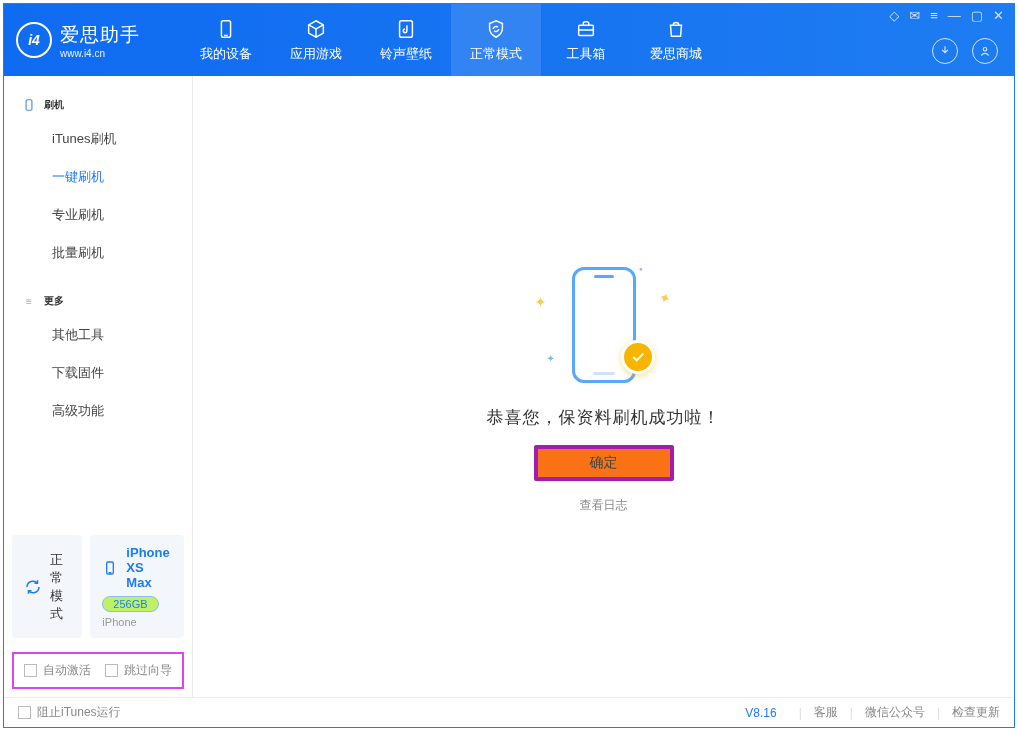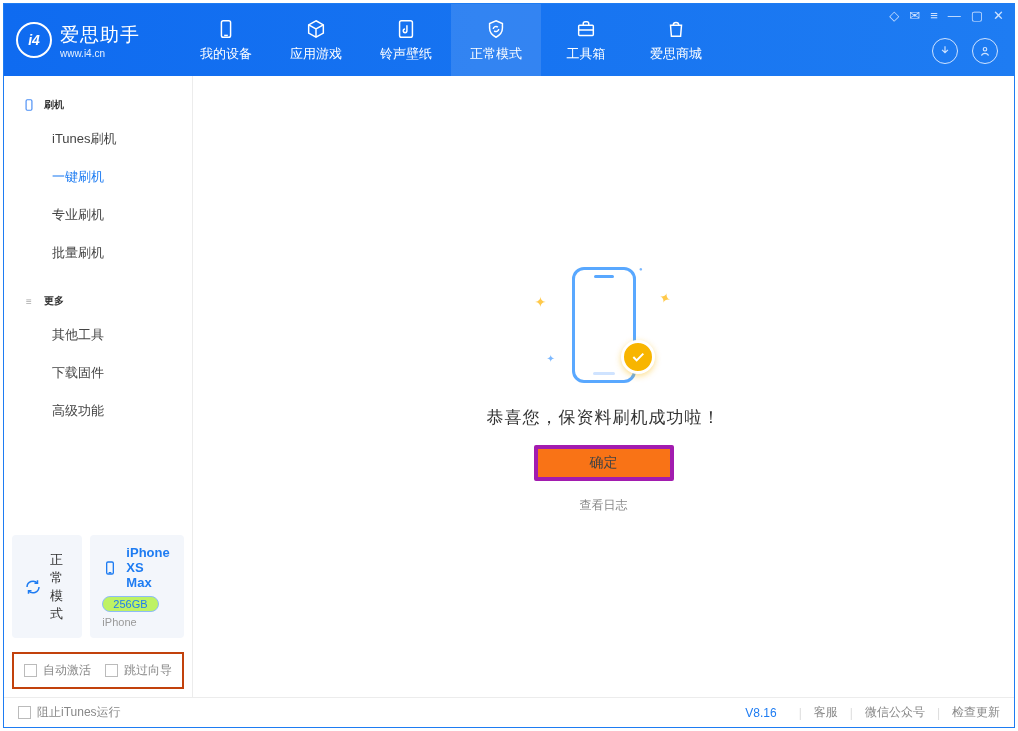--- a/index.html
+++ b/index.html
@@ -77,21 +77,21 @@
   .panel.device .dev-row1 { display:flex; align-items:center; gap:8px; font-weight:600; color:#1E7CF2; }
   .panel.device .dev-row1 .dicon { width:16px; height:16px; color:#1E7CF2; }
   .cap-badge {
     display:inline-block; margin-top:6px; padding:1px 10px; font-size:11px;
     border:1px solid #8dbcf8; color:#1E7CF2; border-radius: 10px; background:#bef264;
   }
   .dev-sub { font-size:11px; color:#999; margin-top:4px; }
 
   .check-row {
     display:flex; align-items:center; gap:14px; padding: 8px 10px;
-    border: 2px solid #c2410c; margin: 6px 8px 8px; font-size: 12px; color:#888;
+    border: 2px solid #d946ef; margin: 6px 8px 8px; font-size: 12px; color:#888;
   }
   .check-row label { display:flex; align-items:center; gap:6px; cursor:pointer; }
   .chk {
     width:13px; height:13px; border:1px solid #bbb; background:#fff; display:inline-block;
   }
 
   
   .main {
     flex: 1; position: relative; display: flex; flex-direction: column;
     align-items: center; justify-content: center; gap: 16px;

